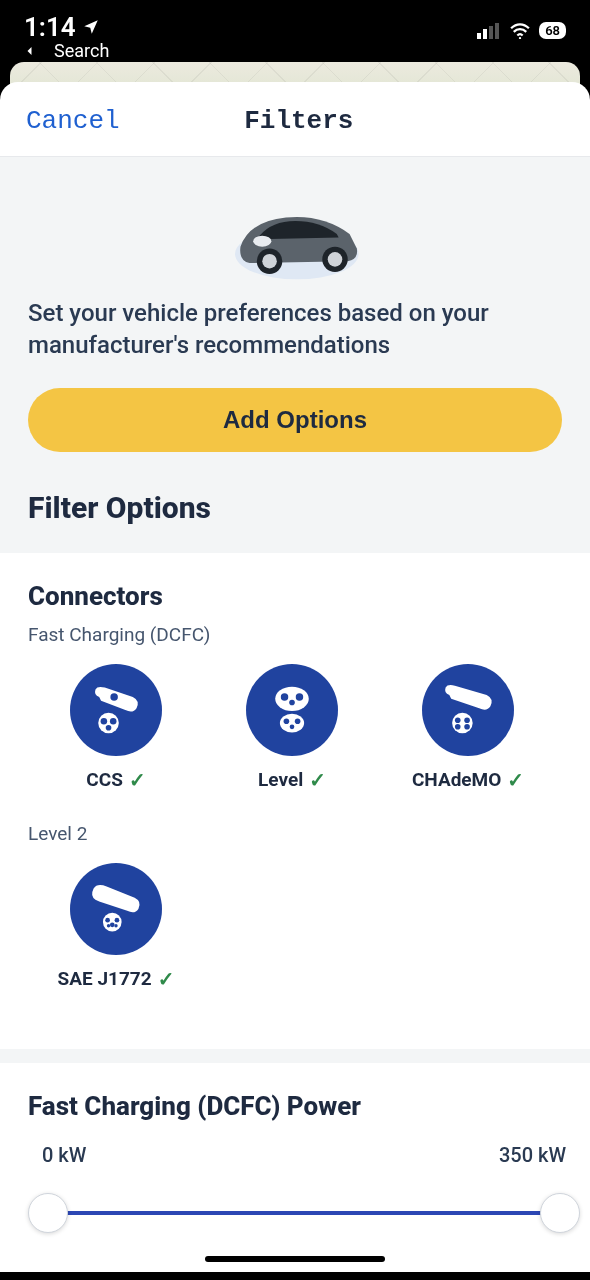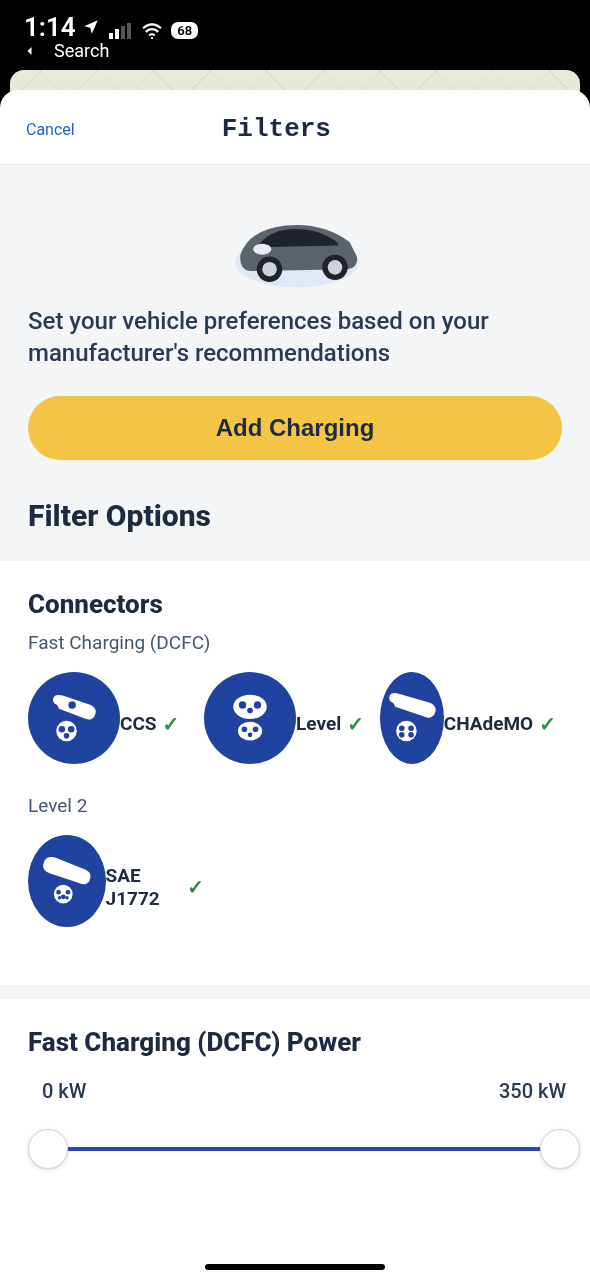--- a/index.html
+++ b/index.html
@@ -1,51 +1,51 @@
 <!DOCTYPE html>
 <html><head>
 <meta charset="utf-8">
 <style>
   * { margin: 0; padding: 0; box-sizing: border-box; }
   html, body { width: 590px; height: 1280px; font-family: -apple-system, BlinkMacSystemFont, "Segoe UI", Roboto, sans-serif; background: #000; overflow: hidden; }
 
-  .statusbar { height: 70px; background: #000; color: #fff; display: flex; align-items: flex-start; padding: 12px 24px 0 24px; }
+  .statusbar { height: 62px; background: #000; color: #fff; display: flex; justify-content: space-between; align-items: flex-start; padding: 12px 24px 0 24px; }
   .statusbar-left { display: flex; flex-direction: column; }
   .sb-time { font-size: 26px; font-weight: 600; display: flex; align-items: center; gap: 6px; }
   .sb-back { font-size: 18px; display: flex; align-items: center; gap: 18px; margin-top: -2px; }
   .statusbar-right { display: flex; align-items: center; gap: 8px; margin-top: 10px; }
   .sb-batt { background: #fff; color: #000; border-radius: 7px; padding: 1px 6px; font-size: 13px; font-weight: 600; }
 
   .map-strip { height: 28px; background: linear-gradient(#eceadf, #e2e6d4); position: relative; margin: 0 10px; border-radius: 14px 14px 0 0; overflow: hidden; }
   .map-strip::after { content:""; position:absolute; inset:0; background-image:
      repeating-linear-gradient(45deg, rgba(0,0,0,0.05) 0 1px, transparent 1px 40px),
      repeating-linear-gradient(-45deg, rgba(0,0,0,0.05) 0 1px, transparent 1px 40px);
   }
 
   .sheet { background: #fff; border-radius: 18px 18px 0 0; margin-top:-8px; height: 1190px; position: relative; overflow: hidden; }
 
   .sheet-header { display: flex; align-items: center; justify-content: space-between; padding: 24px 26px 20px 26px; border-bottom: 1px solid #e7e9ec; }
-  .cancel { color: #1f60d0; font-size: 16px; font-weight: 400; }
+  .cancel { color: #1f60d0; font-size: 26px; font-weight: 400; font-family: Liberation Mono, monospace; }
   .title { color: #1e2a40; font-size: 26px; font-weight: 700; font-family: Liberation Mono, monospace; }
   .hdr-spacer { width: 86px; }
 
   .vehicle-section { background: #f3f5f6; padding: 26px 28px 28px 28px; }
   .car-illus { width: 150px; height: 100px; margin: 0 auto 14px auto; display:block; }
   .vehicle-text { color: #2a3a52; font-size: 24px; line-height: 1.35; font-weight: 500; }
   .add-btn { margin-top: 26px; width: 100%; background: #f4c544; color: #1e2a40; border: none; border-radius: 32px; font-size: 24px; font-weight: 700; padding: 18px 0; }
 
   .filter-options-hdr { background: #f3f5f6; padding: 10px 28px 28px 28px; }
   .filter-options-hdr h2 { font-size: 30px; font-weight: 800; color: #1e2a40; }
 
   .connectors { background: #fff; padding: 28px; }
   .connectors h3 { font-size: 26px; font-weight: 800; color: #1e2a40; margin-bottom: 12px; }
   .conn-sub { font-size: 19px; color: #46566e; margin-bottom: 18px; }
 
   .conn-row { display: flex; gap: 0; justify-content: flex-start; margin-bottom: 30px; }
-  .conn-item { width: 176px; display: flex; align-items: center; }
+  .conn-item { width: 176px; display: flex; flex-direction: column; align-items: center; }
   .conn-circle { width: 92px; height: 92px; border-radius: 50%; background: #20439f; display:flex; align-items:center; justify-content:center; position:relative; }
   .conn-label { margin-top: 12px; font-size: 19px; font-weight: 700; color: #1e2a40; display:flex; align-items:center; gap:6px; }
   .check { color: #2f8a4a; font-size: 20px; }
 
   .divider { height: 14px; background: #f3f5f6; }
 
   .power { background:#fff; padding: 28px 10px 0 28px; }
   .power h3 { font-size: 26px; font-weight: 800; color: #1e2a40; margin-bottom: 22px; }
   .slider-labels { display:flex; justify-content: space-between; font-size: 20px; color:#2a3a52; font-weight:500; padding: 0 14px; margin-bottom: 26px; align-items: center; }
   .slider { position: relative; height: 40px; margin: 0 20px; }
@@ -108,21 +108,21 @@
       <ellipse cx="82" cy="78" rx="68" ry="28" fill="#dfe8f4"></ellipse>
       <path d="M20 70 Q 30 42 70 38 Q 110 34 140 56 L148 72 Q150 84 138 86 L30 88 Q18 86 20 70 Z" fill="#5b636b"></path>
       <path d="M38 62 Q 50 44 74 42 Q 104 40 126 56 L128 60 L40 62 Z" fill="#1e242a"></path>
       <ellipse cx="44" cy="64" rx="10" ry="6" fill="#e8ebef"></ellipse>
       <circle cx="52" cy="86" r="14" fill="#1e242a"></circle>
       <circle cx="52" cy="86" r="8" fill="#cfd3d8"></circle>
       <circle cx="124" cy="84" r="14" fill="#1e242a"></circle>
       <circle cx="124" cy="84" r="8" fill="#cfd3d8"></circle>
     </svg>
     <div class="vehicle-text">Set your vehicle preferences based on your manufacturer's recommendations</div>
-    <button class="add-btn">Add Charging</button>
+    <button class="add-btn">Add Options</button>
   </div>
 
   <div class="filter-options-hdr">
     <h2>Filter Options</h2>
   </div>
 
   <div class="connectors">
     <h3>Connectors</h3>
 
     <div class="conn-sub">Fast Charging (DCFC)</div>

